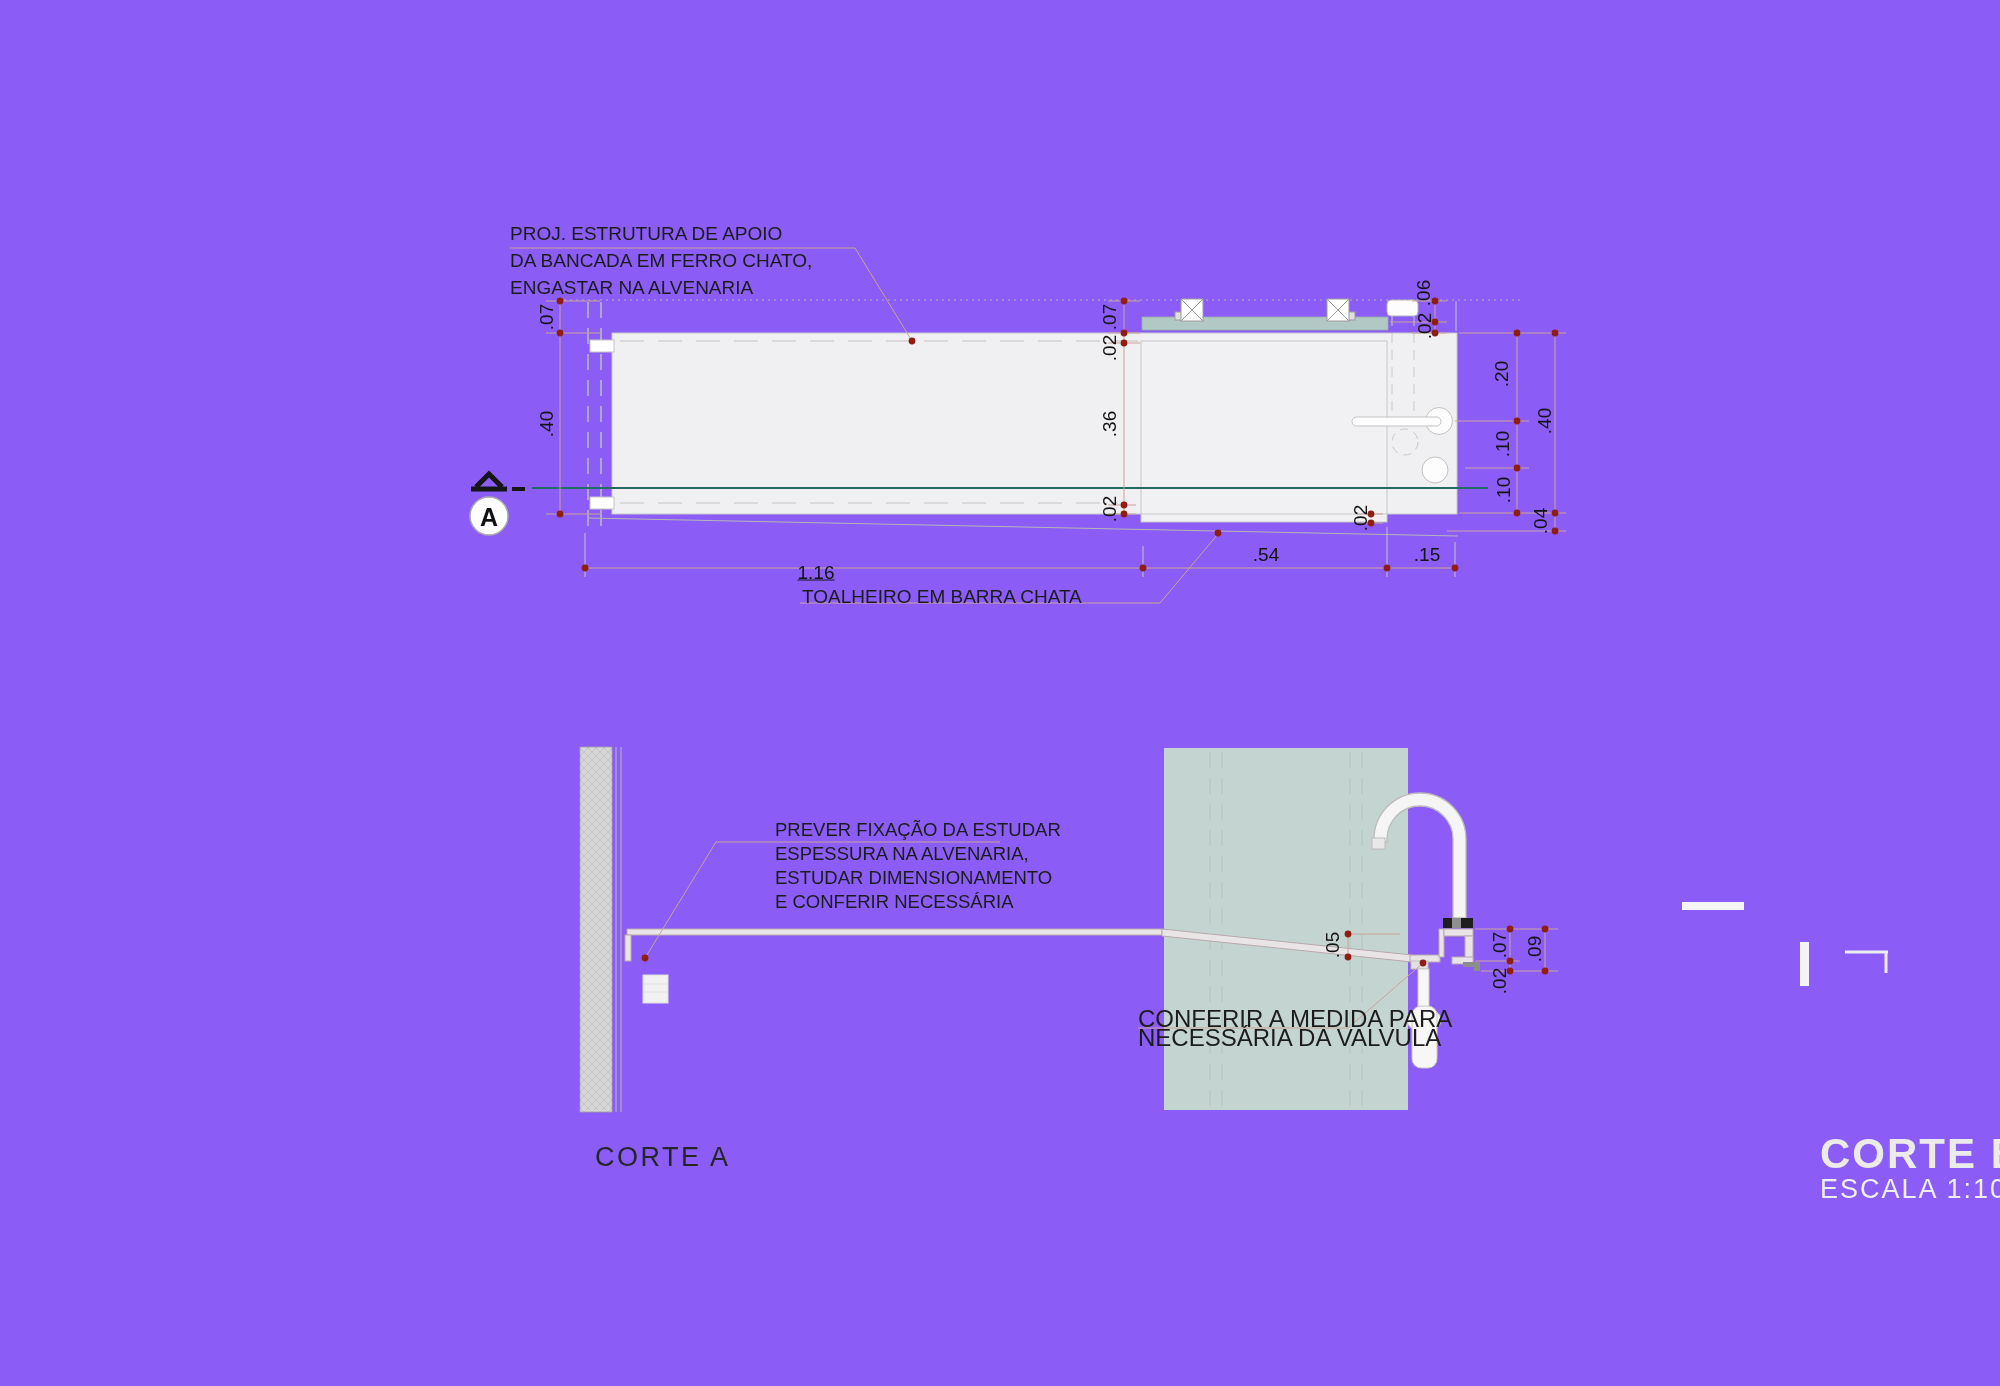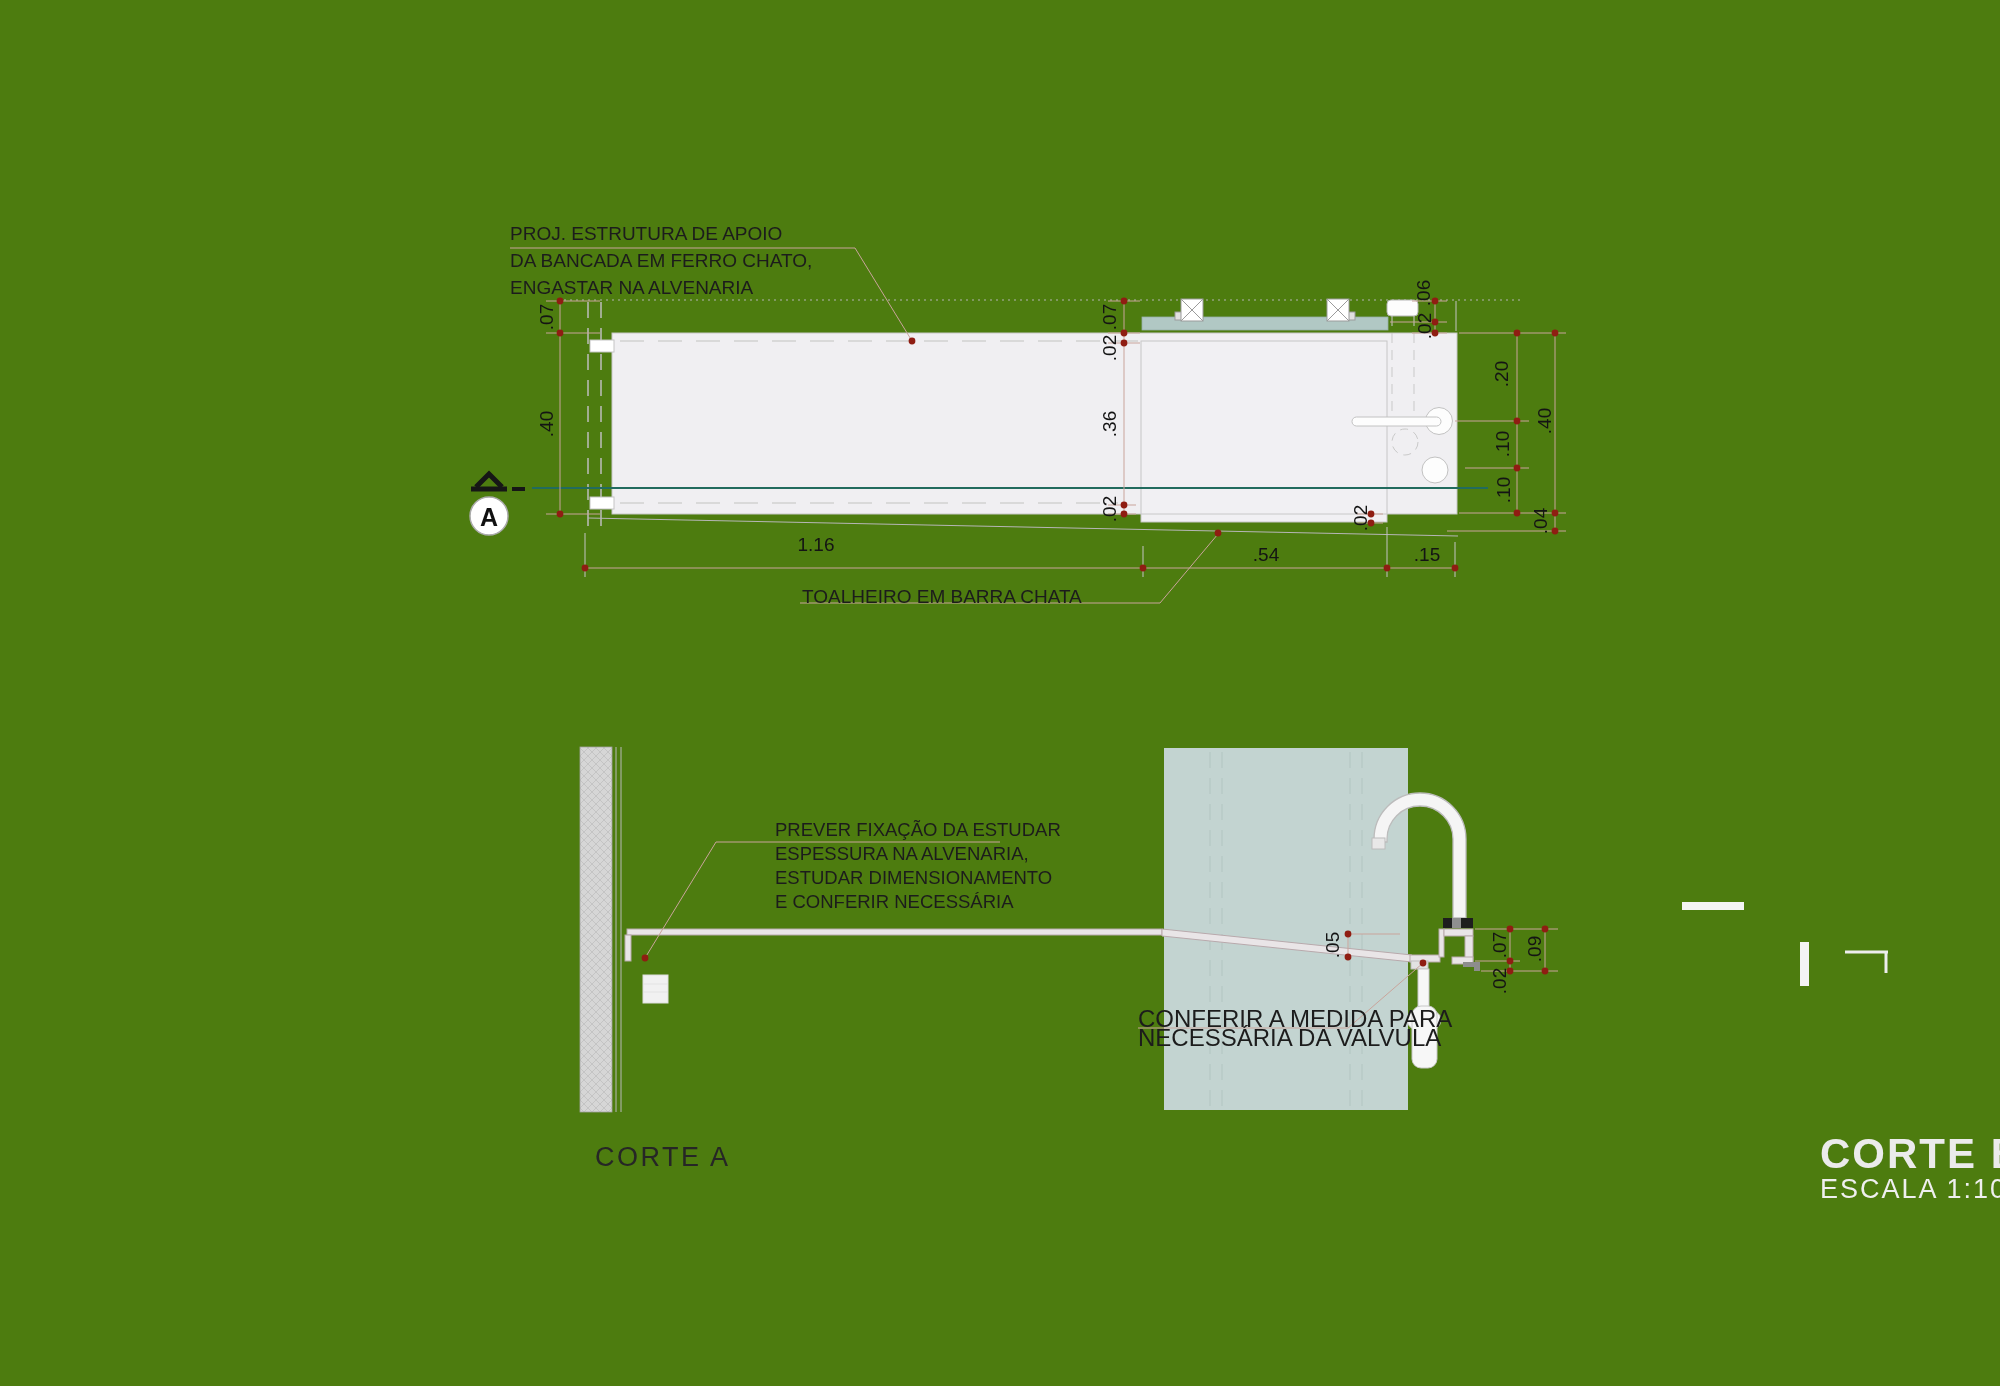--- a/index.html
+++ b/index.html
@@ -1,16 +1,16 @@
 <!DOCTYPE html>
 <html><head>
 <meta charset="utf-8">
 <style>
   html,body{margin:0;padding:0;background:#ffffff;}
-  #canvas{position:relative;width:2000px;height:1386px;background:#4d7c0f;overflow:hidden;
+  #canvas{position:relative;width:2000px;height:1386px;background:#8b5cf6;overflow:hidden;
           font-family:"Liberation Sans",sans-serif;}
   #drawing{position:absolute;left:0;top:0;}
   .dim,.dimv{position:absolute;font-size:19px;color:#141414;white-space:nowrap;
              transform:translate(-50%,-50%);line-height:1;}
   .dimv{transform:translate(-50%,-50%) rotate(-90deg);}
   .note{position:absolute;color:#1c1c1c;white-space:nowrap;}
   .note div{white-space:nowrap;}
   .title{position:absolute;font-size:27px;letter-spacing:2.5px;color:#262626;white-space:nowrap;}
   .marker-a{position:absolute;transform:translate(-50%,-50%);font-weight:bold;font-size:25px;color:#111;}
   .wm1{position:absolute;font-weight:bold;font-size:42px;letter-spacing:2px;color:#ebebeb;white-space:nowrap;}
@@ -245,21 +245,21 @@
   <div class="dimv" style="left:1109px;top:424px;">.36</div>
   <div class="dimv" style="left:1109px;top:509px;">.02</div>
   <div class="dimv" style="left:1423px;top:293px;">.06</div>
   <div class="dimv" style="left:1424px;top:326px;">.02</div>
   <div class="dimv" style="left:1501px;top:374px;">.20</div>
   <div class="dimv" style="left:1502px;top:444px;">.10</div>
   <div class="dimv" style="left:1503px;top:490px;">.10</div>
   <div class="dimv" style="left:1544px;top:421px;">.40</div>
   <div class="dimv" style="left:1540px;top:521px;">.04</div>
   <div class="dimv" style="left:1360px;top:518px;">.02</div>
-  <div class="dim" style="left:816px;top:544px;">1.16</div>
+  <div class="dim" style="left:816px;top:572px;text-decoration:underline;">1.16</div>
   <div class="dim" style="left:1266px;top:554px;">.54</div>
   <div class="dim" style="left:1427px;top:554px;">.15</div>
 
   <div class="marker-a" style="left:489px;top:517px;">A</div>
 
 
   <div class="note" style="left:775px;top:818px;font-size:18.5px;line-height:24px;">
     <div>PREVER FIXAÇÃO DA ESTUDAR</div>
     <div>ESPESSURA NA ALVENARIA,</div>
     <div>ESTUDAR DIMENSIONAMENTO</div>

